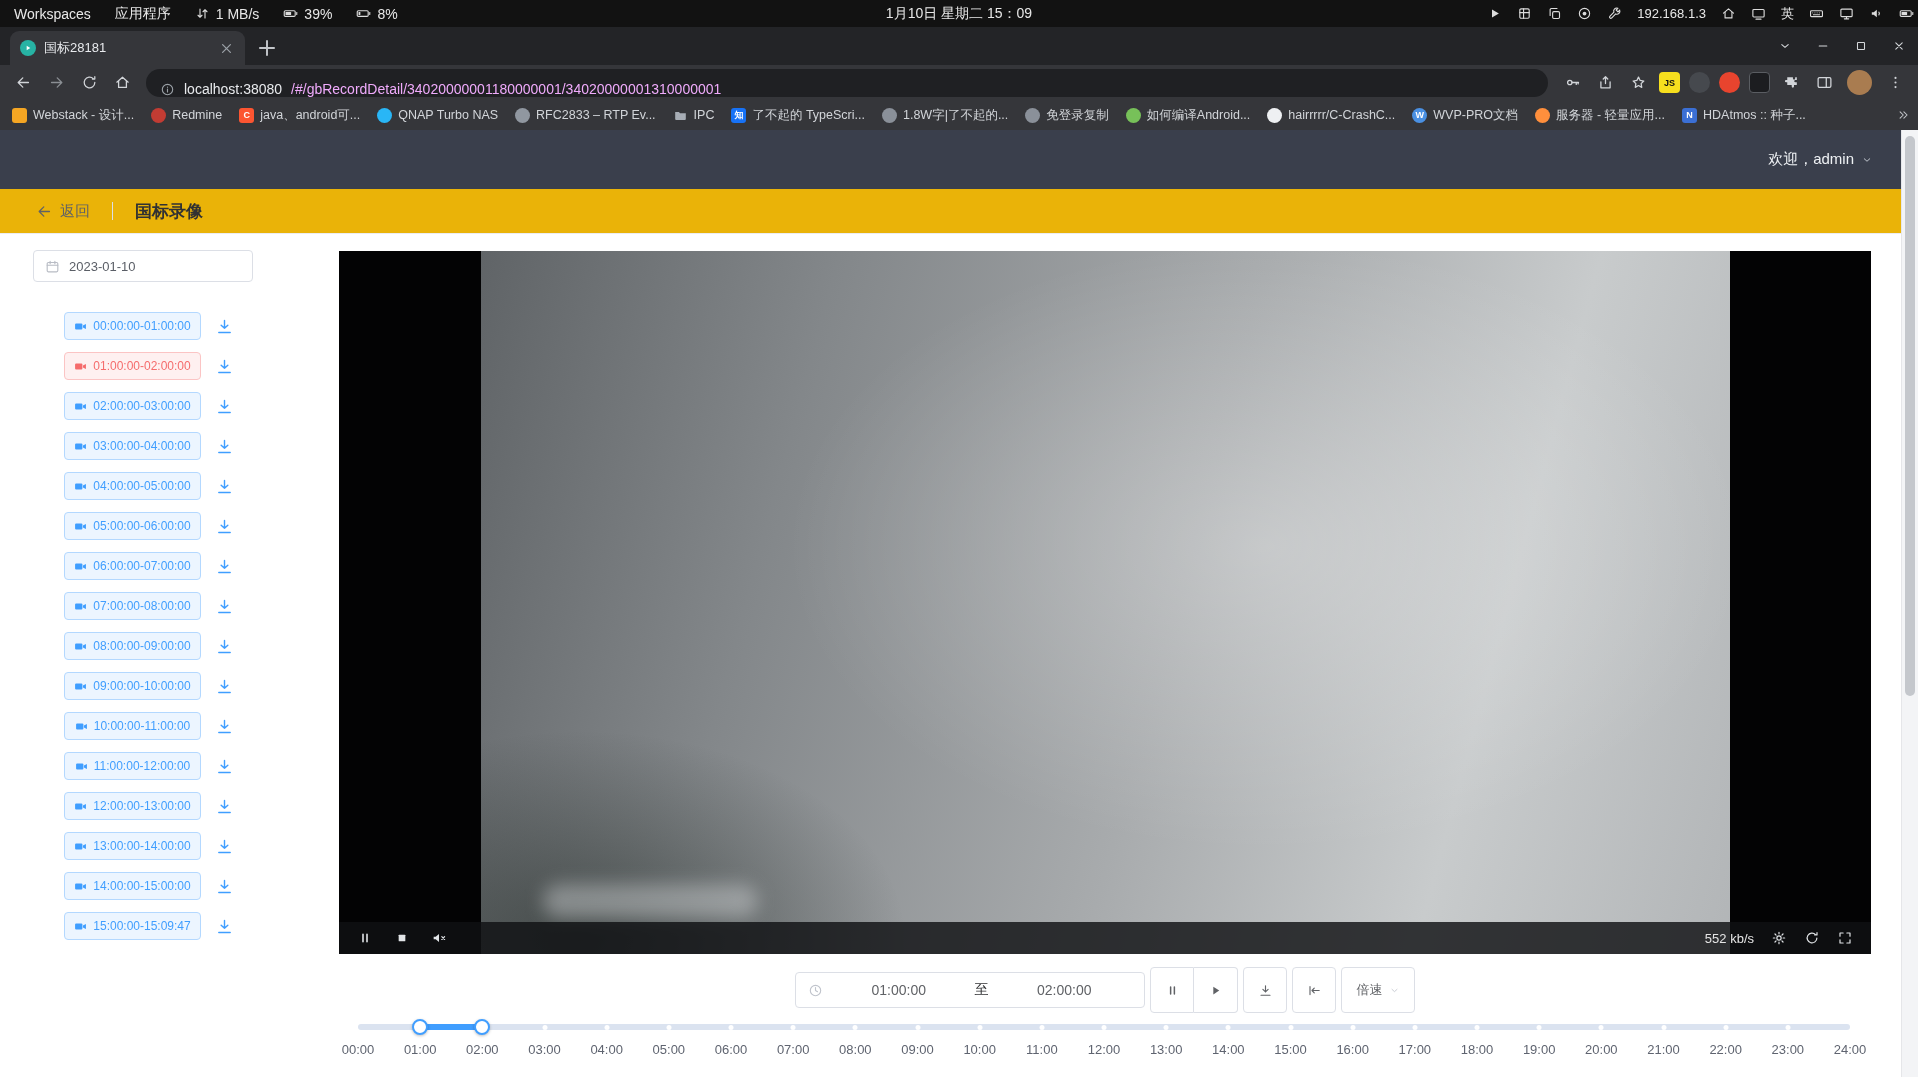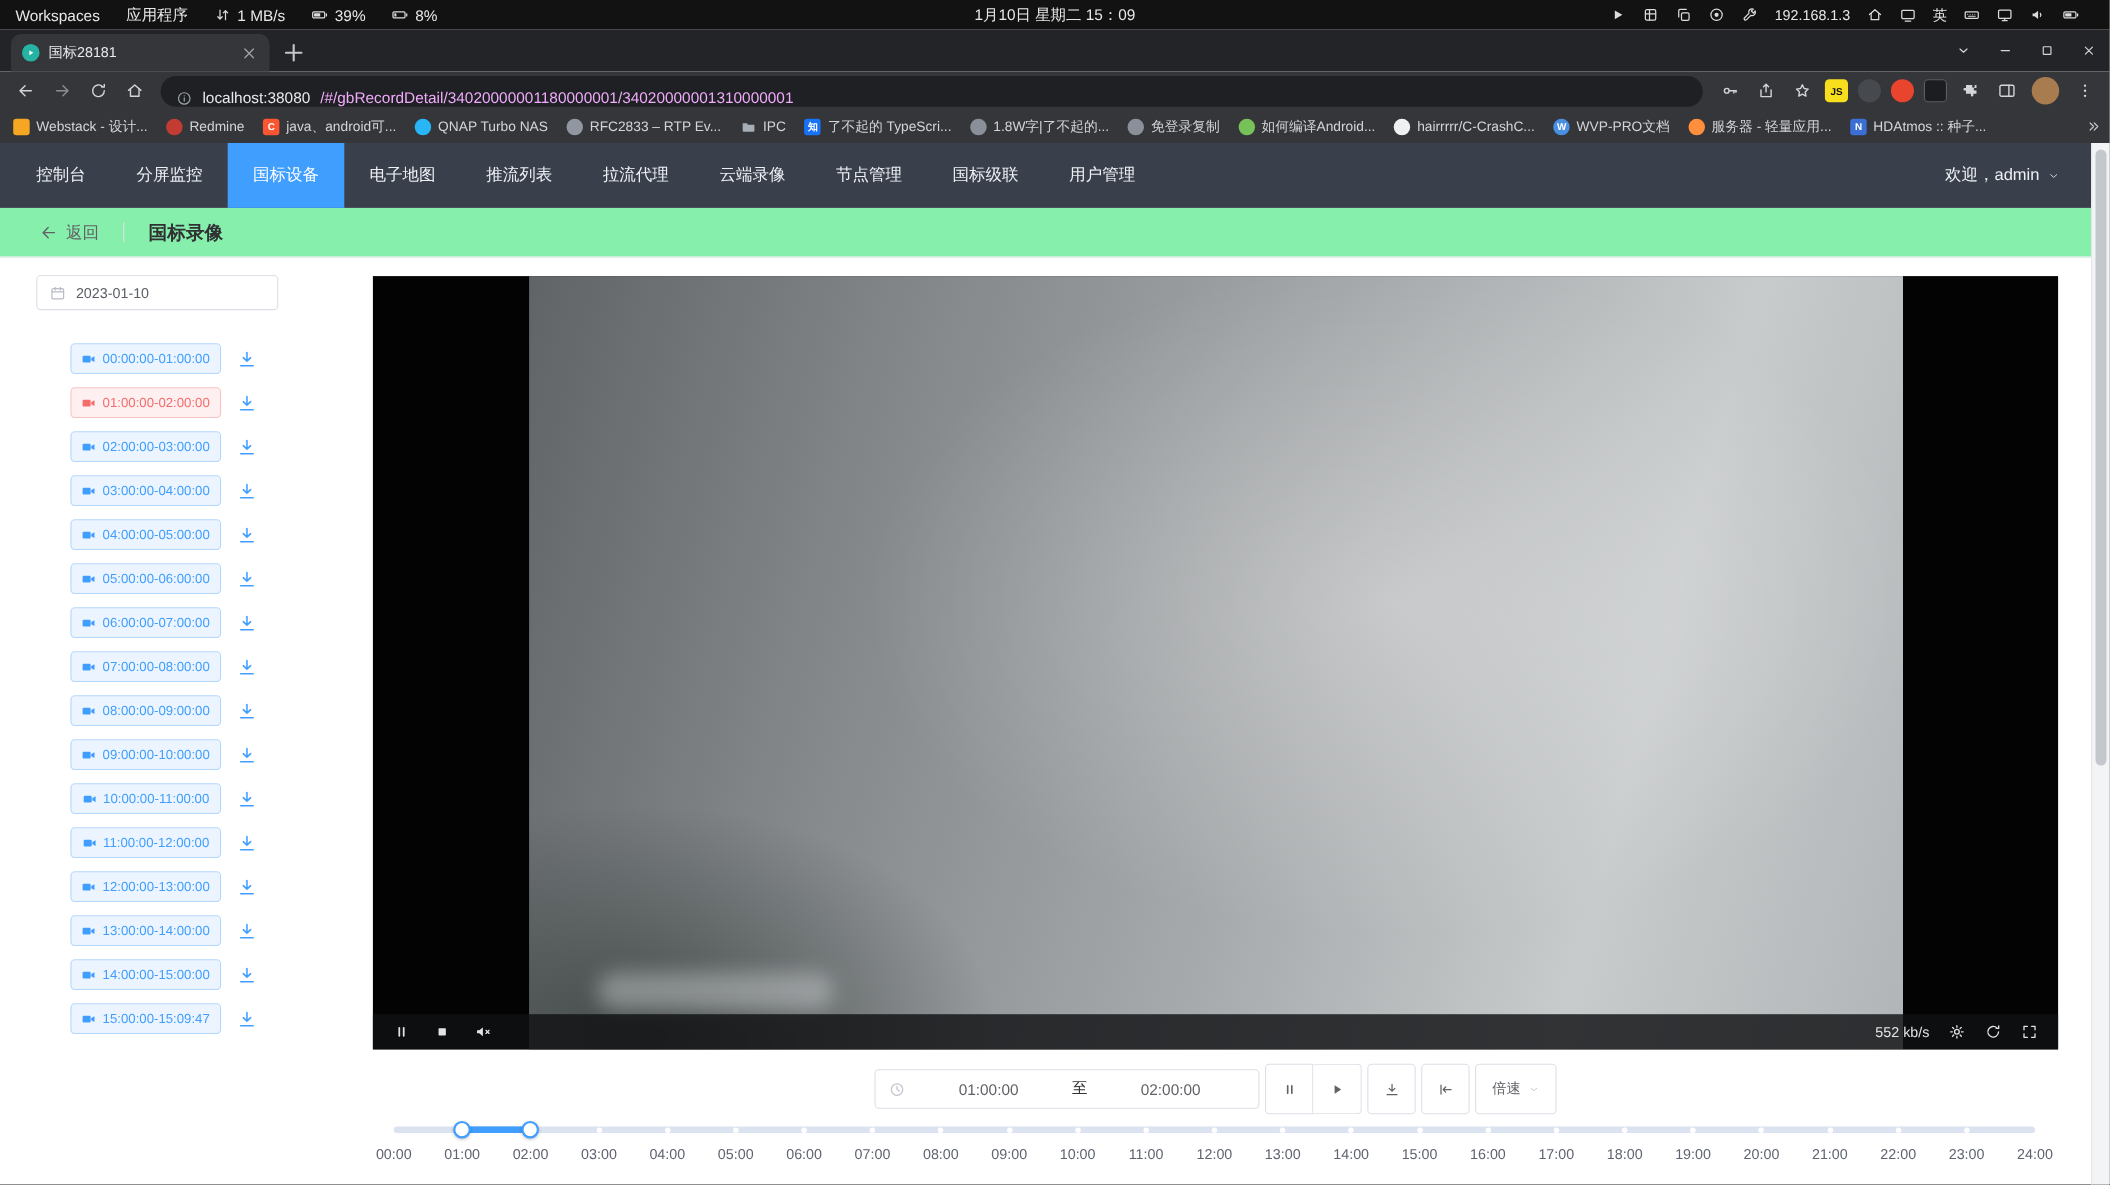--- a/index.html
+++ b/index.html
@@ -6,21 +6,21 @@
   body{font-family:"Liberation Sans","DejaVu Sans",sans-serif;background:#222;}
   #screen{position:relative;width:1918px;height:1077px;background:#fff;overflow:hidden;font-family:"Liberation Sans","DejaVu Sans",sans-serif;}
   .ico{display:inline-flex;width:16px;height:16px;flex:none}
   .ico svg{width:100%;height:100%;display:block}
 
   
   .sysbar{position:absolute;top:0;left:0;right:0;height:27px;background:#121212;color:#e8e8e8;display:flex;align-items:center;font-size:14px;z-index:30}
   .sys-left{display:flex;align-items:center;gap:24px;padding-left:14px}
   .sys-group{display:flex;align-items:center;gap:6px}
   .sys-center{position:absolute;left:50%;transform:translateX(-50%);font-size:14px}
-  .sys-right{margin-left:auto;display:flex;align-items:center;gap:15px;padding-right:28px}
+  .sys-right{margin-left:auto;display:flex;align-items:center;gap:15px;padding-right:4px}
   .sysbar .tray{width:15px;height:15px;color:#dcdcdc}
   .tray-text{font-size:13px}
 
   
   .tabstrip{position:absolute;top:27px;left:0;right:0;height:38px;background:#232427;display:flex;align-items:flex-end;z-index:30}
   .tab{width:235px;height:34px;background:#35363a;border-radius:9px 9px 0 0;display:flex;align-items:center;gap:8px;padding:0 10px;margin-left:10px;color:#e8eaed;font-size:13px}
   .favicon{width:16px;height:16px;border-radius:50%;background:#27b3a4;display:flex;align-items:center;justify-content:center;color:#fff}
   .favicon svg{width:8px;height:8px}
   .tab-title{white-space:nowrap;overflow:hidden;text-overflow:ellipsis;flex:1}
   .tab-close{width:17px;height:17px;color:#9aa0a6}
@@ -54,21 +54,21 @@
 
   
   .appnav{position:absolute;top:130px;left:0;width:1901px;height:59px;background:#3a3f4c;display:flex;align-items:stretch;color:#eef1f4;font-size:15px;z-index:20}
   .nav-tabs{display:flex;align-items:stretch;padding-left:10px}
   .nav-tab{display:flex;align-items:center;padding:0 23px;cursor:pointer;white-space:nowrap}
   .nav-tab.active{background:#409eff;color:#fff}
   .welcome{margin-left:auto;display:flex;align-items:center;gap:7px;padding-right:28px}
   .welcome .ico{width:12px;height:12px;color:#cfd5dc}
 
   
-  .page-header{position:absolute;top:189px;left:0;width:1901px;height:45px;background:#86efac;display:flex;align-items:center;padding-left:36px;border-bottom:1px solid #ecedf1}
+  .page-header{position:absolute;top:189px;left:0;width:1901px;height:45px;background:#eab308;display:flex;align-items:center;padding-left:36px;border-bottom:1px solid #ecedf1}
   .back-btn{display:flex;align-items:center;gap:7px;color:#606266;font-size:15px}
   .back-btn .ico{width:17px;height:17px}
   .hdr-divider{width:1px;height:18px;background:#dcdfe6;margin:0 22px}
   .page-title{font-size:17px;font-weight:bold;color:#303133}
 
   
   .sidebar{position:absolute;left:33px;top:250px;width:220px}
   .date-input{height:32px;border:1px solid #dcdfe6;border-radius:4px;background:#fff;display:flex;align-items:center;gap:9px;padding:0 11px;color:#5a5e66;font-size:13px}
   .date-input .ico{width:15px;height:15px;color:#b8bcc4}
   .seg-list{margin-top:30px;display:flex;flex-direction:column;gap:12px}
@@ -439,32 +439,20 @@
     <span class="bm-overflow">
         <span class="ico">
           <svg viewBox="0 0 24 24" fill="none" stroke="currentColor" stroke-width="1.8" stroke-linecap="round" stroke-linejoin="round">
             <path d="m7 6.5 5.5 5.5L7 17.5M13.5 6.5 19 12l-5.5 5.5"></path>
           </svg>
         </span>
       </span>
   </div>
 
   <nav class="appnav">
-    <div class="nav-tabs">
-        <div class="nav-tab">控制台</div>
-        <div class="nav-tab">分屏监控</div>
-        <div class="nav-tab active">国标设备</div>
-        <div class="nav-tab">电子地图</div>
-        <div class="nav-tab">推流列表</div>
-        <div class="nav-tab">拉流代理</div>
-        <div class="nav-tab">云端录像</div>
-        <div class="nav-tab">节点管理</div>
-        <div class="nav-tab">国标级联</div>
-        <div class="nav-tab">用户管理</div>
-      </div>
     <div class="welcome">
       <span>欢迎，admin</span>
       <span class="ico">
           <svg viewBox="0 0 24 24" fill="none" stroke="currentColor" stroke-width="1.8" stroke-linecap="round" stroke-linejoin="round">
             <path d="m6.5 9.5 5.5 5 5.5-5"></path>
           </svg>
         </span>
     </div>
   </nav>
 

